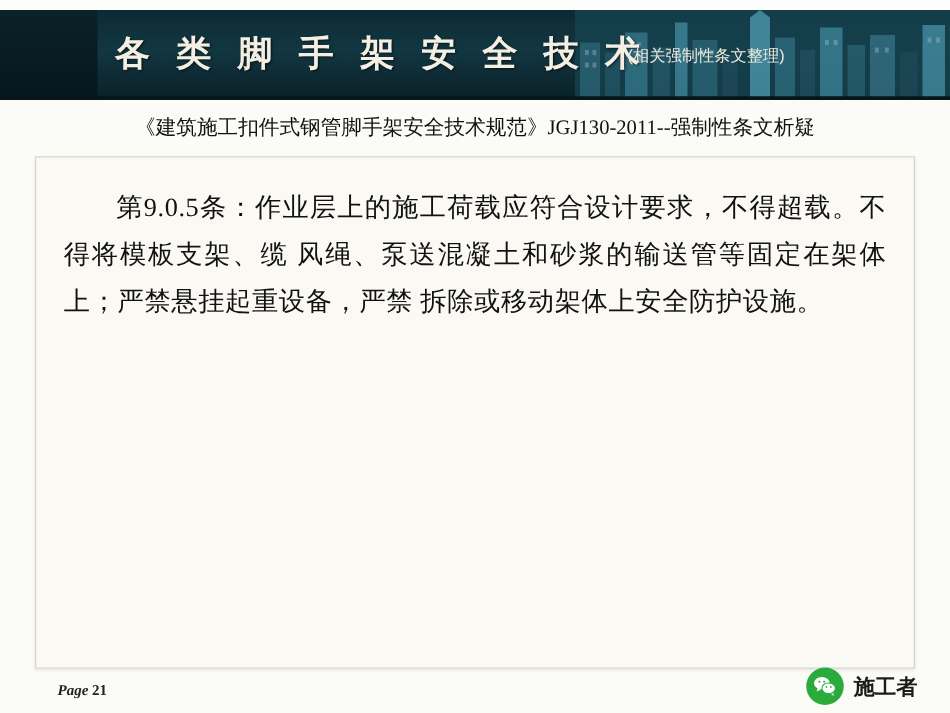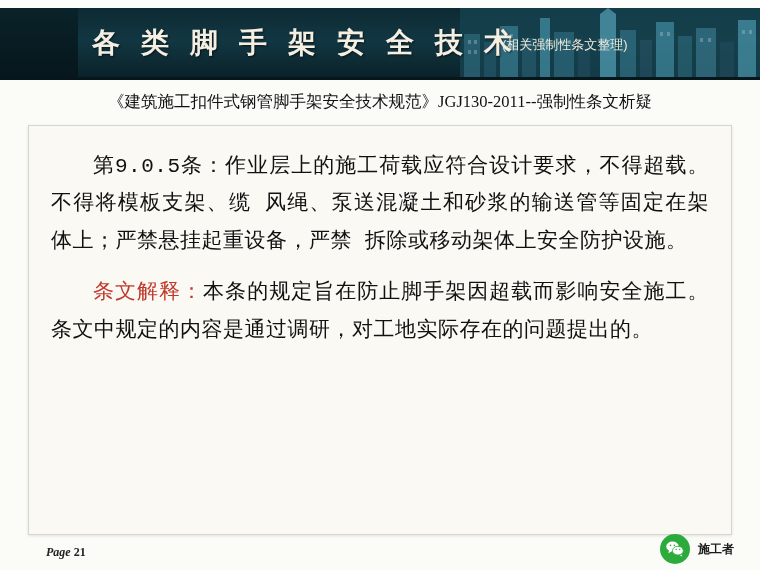--- a/index.html
+++ b/index.html
@@ -103,21 +103,21 @@
     top: 117px;
     width: 704px;
     height: 410px;
     background: #fbf9f4;
     border: 1px solid #d8d5cc;
     box-shadow: 0 1px 3px rgba(0,0,0,0.10);
     box-sizing: border-box;
     padding: 22px 22px 10px 22px;
   }
   .para {
-    font-family: Liberation Mono, monospace;
+    font-family: Liberation Serif, serif;
     font-size: 21px;
     color: #111111;
     line-height: 1.78;
     text-align: justify;
     margin: 0 0 10px 0;
     letter-spacing: 0.5px;
   }
   .para.first {
     text-indent: 42px;
   }
@@ -159,21 +159,21 @@
     width: 30px;
     height: 30px;
     border-radius: 50%;
     background: #2bab3c;
     display: flex;
     align-items: center;
     justify-content: center;
   }
   .wechat-badge-label {
     font-family: "Liberation Serif", serif;
-    font-size: 12px;
+    font-size: 17px;
     font-weight: bold;
     color: #1b1b1b;
     white-space: nowrap;
   }
 </style>
 </head>
 <body>
 
 <div class="slide">
 
@@ -221,21 +221,20 @@
     <div class="banner-subtitle">(相关强制性条文整理)</div>
     <div class="banner-bottom-rule"></div>
   </div>
 
   <div class="subheading">
     <span class="subheading-text">《建筑施工扣件式钢管脚手架安全技术规范》JGJ130-2011--强制性条文析疑</span>
   </div>
 
   <div class="content-card">
     <p class="para first">第9.0.5条：作业层上的施工荷载应符合设计要求，不得超载。不得将模板支架、缆 风绳、泵送混凝土和砂浆的输送管等固定在架体上；严禁悬挂起重设备，严禁 拆除或移动架体上安全防护设施。</p>
-    <p class="para second"><span class="clause-label">条文解释：</span><span>本条的规定旨在防止脚手架因超载而影响安全施工。条文中规定的内容是通过调研，对工地实际存在的问题提出的。</span></p>
   </div>
 
   <div class="footer-page">
     <span>Page</span><span class="pgnum">21</span>
   </div>
 
   <div class="wechat-badge">
     <span class="wechat-icon">
       <svg width="20" height="20" viewBox="0 0 24 24" aria-hidden="true">
         <ellipse cx="9" cy="9" rx="7.5" ry="6" fill="#ffffff"></ellipse>

